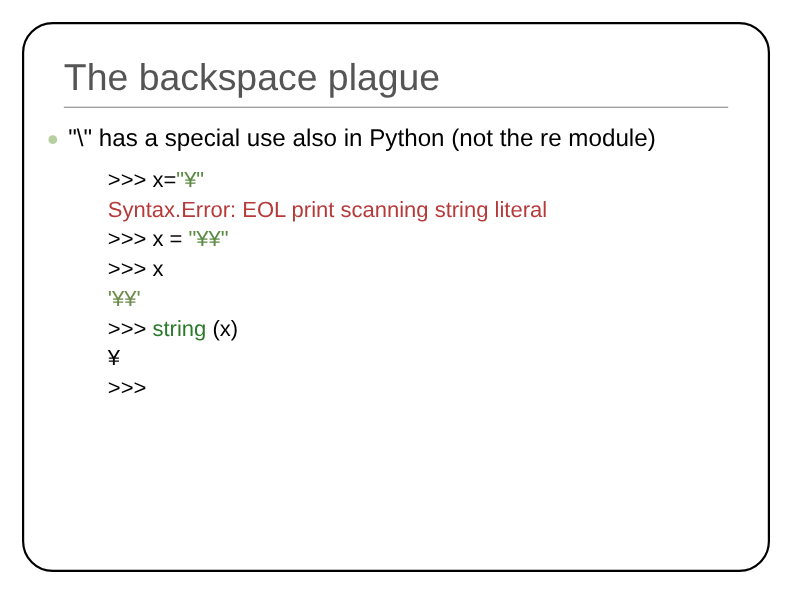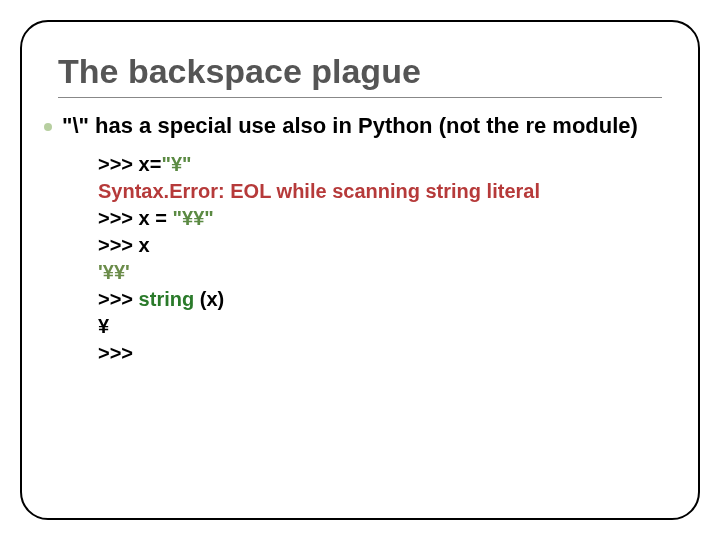--- a/index.html
+++ b/index.html
@@ -1,15 +1,15 @@
 <!DOCTYPE html>
 <html><head>
 <meta charset="utf-8">
 <style>
-  * { margin: 0; padding: 0; box-sizing: border-box; font-weight: bold; }
+  * { margin: 0; padding: 0; box-sizing: border-box; }
   html, body { width: 720px; height: 540px; background: #f5f5f5; }
   .slide {
     width: 720px;
     height: 540px;
     background: #ffffff;
     position: relative;
   }
   .inner-frame {
     position: absolute;
     top: 20px;
@@ -69,21 +69,21 @@
     <div class="title">The backspace plague</div>
 
     <div class="body-text">
       <span class="bullet-dot"></span><span>"\" has a special use also in Python (not the re module)</span>
     </div>
 
     <div class="code-block">
 
       <div class="code-line"><span class="prompt">&gt;&gt;&gt; </span><span>x=</span><span class="string">"¥"</span></div>
 
-      <div class="code-line error">Syntax.Error: EOL while scanning string literal</div>
+      <div class="code-line error">Syntax.Error: EOL print scanning string literal</div>
 
       <div class="code-line"><span class="prompt">&gt;&gt;&gt; </span><span>x = </span><span class="string">"¥¥"</span></div>
 
       <div class="code-line"><span class="prompt">&gt;&gt;&gt; </span><span>x</span></div>
 
       <div class="code-line quote">'¥¥'</div>
 
       <div class="code-line"><span class="prompt">&gt;&gt;&gt; </span><span class="func">string </span><span>(x)</span></div>
 
       <div class="code-line">¥</div>

